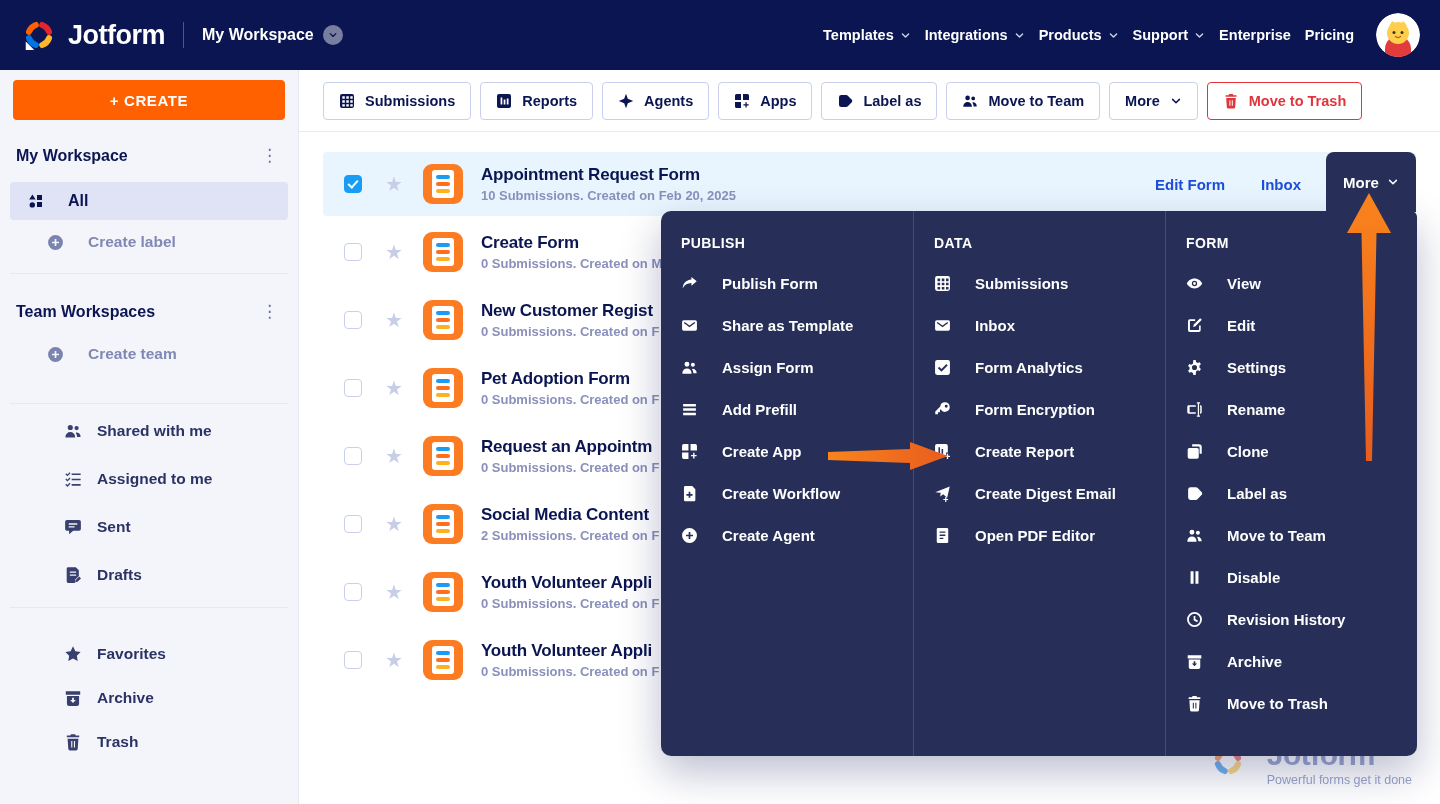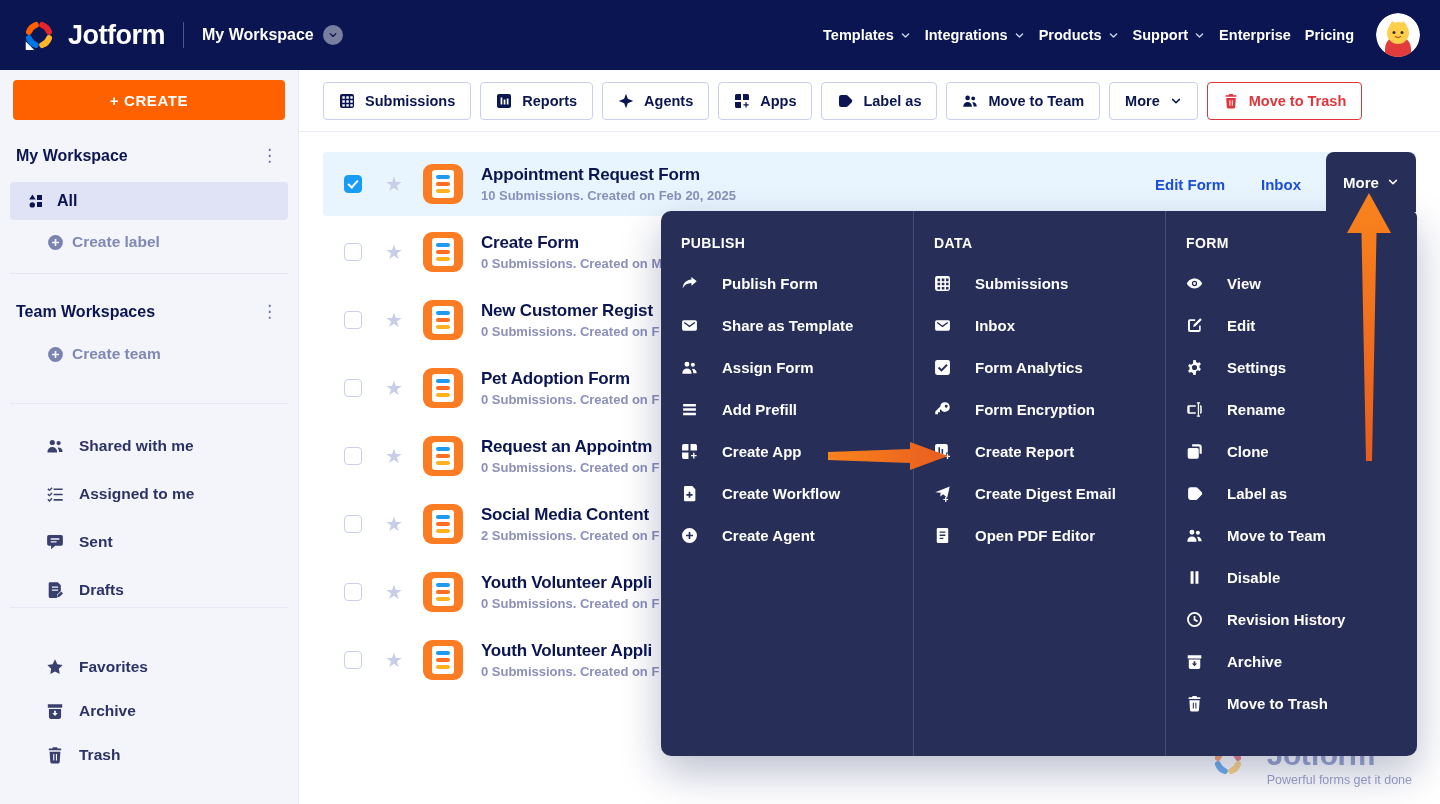--- a/index.html
+++ b/index.html
@@ -25,27 +25,27 @@
 
   
   .sidebar{position:absolute;top:70px;left:0;width:299px;bottom:0;background:#f4f5fb;
            border-right:1px solid #e3e6f3;box-sizing:border-box;z-index:10}
   .create-btn{margin:10px 13px 0 13px;height:40px;background:#ff6100;border-radius:4px;color:#fff;
               font-size:15px;font-weight:700;letter-spacing:.6px;display:flex;align-items:center;justify-content:center;cursor:pointer}
   .sb-head{display:flex;align-items:center;justify-content:space-between;padding:27px 20px 0 16px}
   .sb-head-label{font-size:16px;font-weight:600;color:#0a1551}
   .kebab{color:#6a72a0;font-size:17px;line-height:10px;cursor:pointer;letter-spacing:0}
   .sb-all{margin:17px 10px 0 10px;height:38px;border-radius:4px;background:#dfe3f5;display:flex;align-items:center;
-          padding-left:18px;gap:13px;font-size:16px;font-weight:600;color:#0a1551;cursor:pointer}
+          padding-left:18px;gap:24px;font-size:16px;font-weight:600;color:#0a1551;cursor:pointer}
   .sb-all .ico{width:16px;height:16px;color:#0a1551}
-  .sb-link{margin-top:13px;display:flex;align-items:center;gap:8px;padding-left:47px;
+  .sb-link{margin-top:13px;display:flex;align-items:center;gap:24px;padding-left:47px;
            font-size:15.5px;font-weight:600;color:#8088b4;cursor:pointer}
   .sb-link .ico{width:17px;height:17px;color:#7b83af}
   .sb-div{height:1px;background:#e6e8f4;margin:22px 10px 0 10px}
-  .sb-item{display:flex;align-items:flex-end;gap:15px;height:48px;padding-left:46px;
+  .sb-item{display:flex;align-items:center;gap:15px;height:48px;padding-left:64px;
            font-size:15.5px;font-weight:600;color:#2b3365;cursor:pointer}
   .sb-item .ico{width:18px;height:18px;color:#39406e}
   .sb-foot .sb-item{height:44px}
 
   
   .toolbar{position:absolute;left:323px;top:82px;height:38px;display:flex;gap:9px;z-index:5}
   .tbtn{display:flex;align-items:center;gap:10px;padding:0 15px;background:#fff;border:1px solid #c9cfec;
         border-radius:4px;color:#0a1551;font-size:14.5px;font-weight:700;cursor:pointer;box-sizing:border-box}
   .tbtn .ico{width:16px;height:16px}
   .tbtn.danger{color:#e0353d;border-color:#e0353d}

